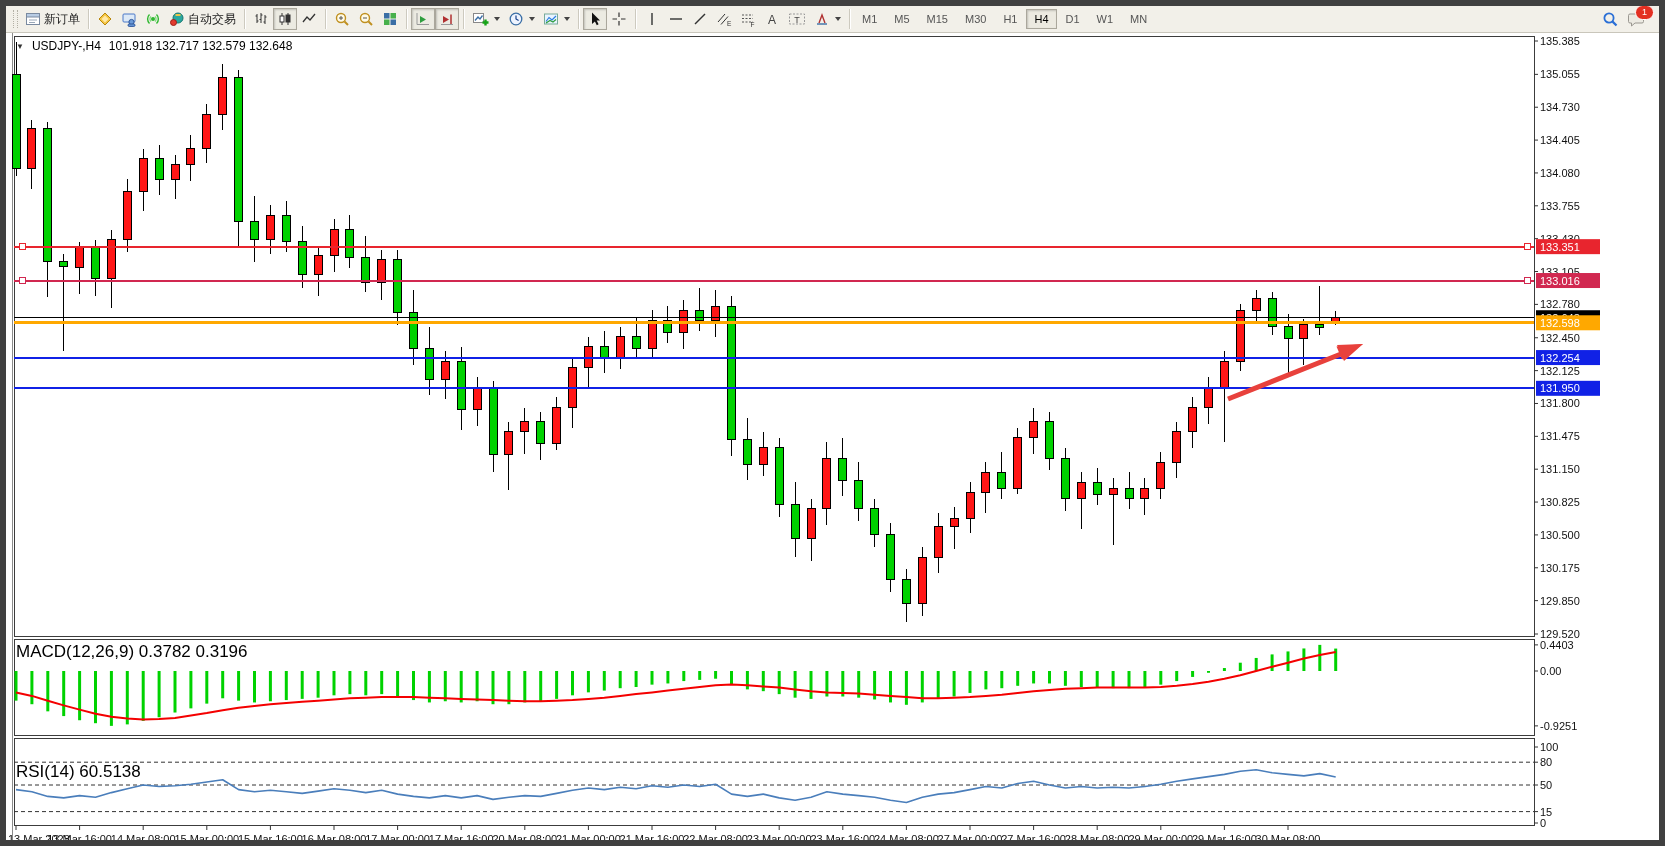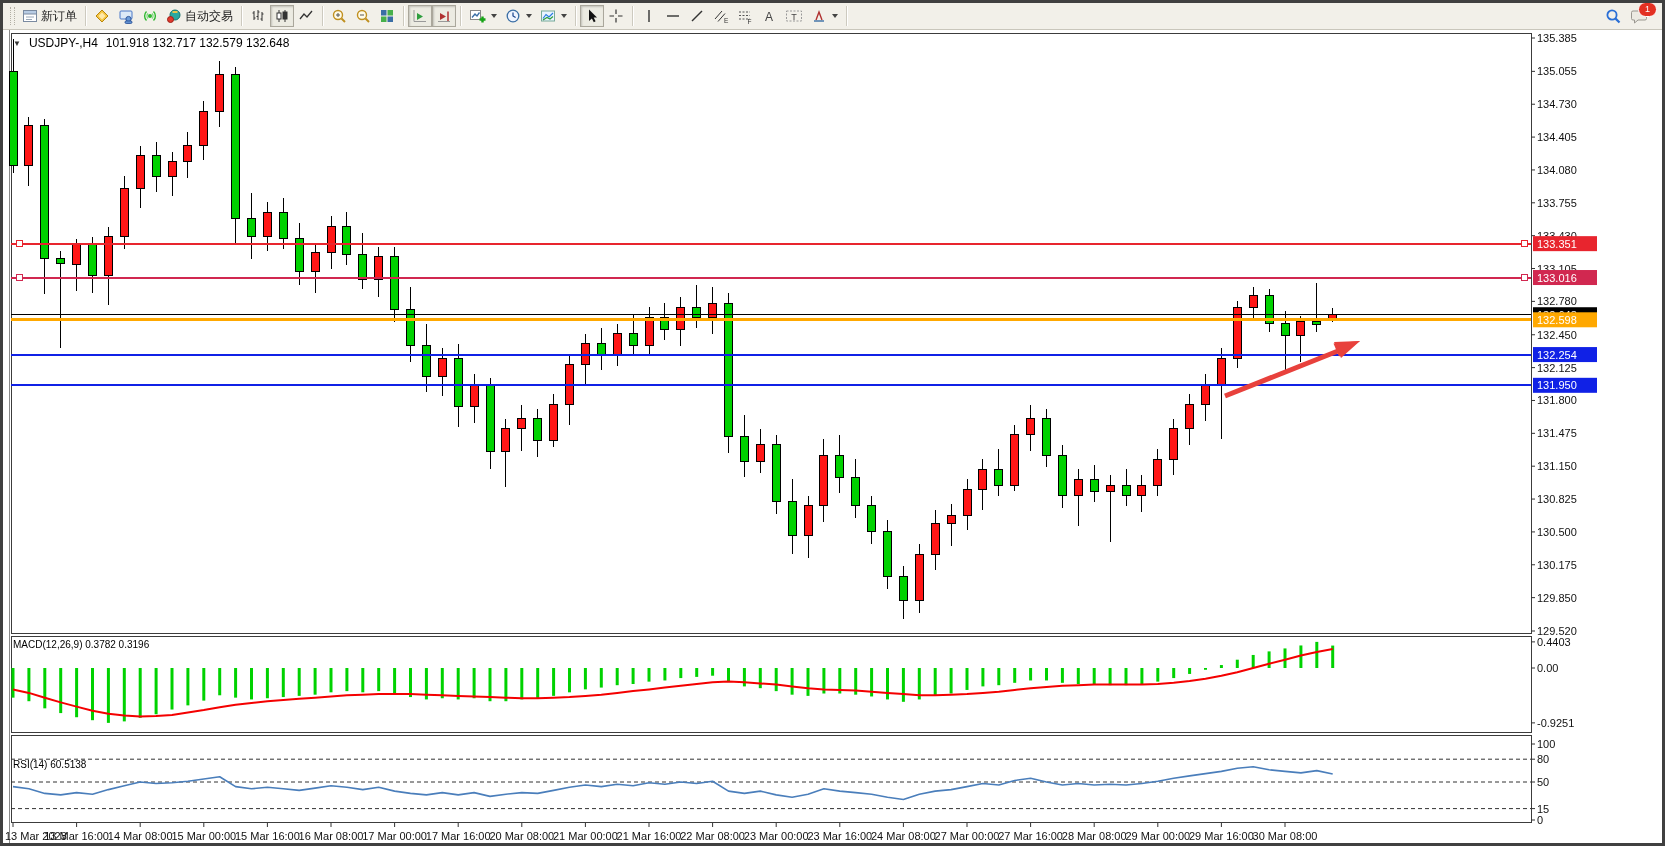--- a/index.html
+++ b/index.html
@@ -1,18 +1,18 @@
 <!DOCTYPE html>
 <html><head>
 <meta charset="utf-8">
 <style>
   html,body{margin:0;padding:0;background:#888;}
   .window{position:relative;width:1665px;height:846px;background:#f1efe8;
     font-family:"Liberation Sans","DejaVu Sans",sans-serif;overflow:hidden;
-    border:3px solid #404040;box-sizing:border-box;}
+    border:6px solid #404040;box-sizing:border-box;}
   
   .toolbar{position:absolute;top:0;left:0;right:0;height:27px;background:#f2f0e9;
     border-bottom:1px solid #c9c6bb;display:flex;align-items:center;padding:0 4px;box-sizing:border-box;}
   .tb-grip{width:3px;height:18px;margin:0 3px;border-left:1px dotted #b3b0a5;border-right:1px dotted #b3b0a5;}
   .tb-sep{width:1px;height:20px;background:#cdcabf;margin:0 4px;box-shadow:1px 0 0 #ffffff;}
   .tb-btn{height:22px;min-width:24px;display:flex;align-items:center;justify-content:center;
     gap:3px;border:1px solid transparent;background:transparent;padding:0 3px;cursor:pointer;
     font-family:inherit;font-size:12px;color:#222;}
   .tb-btn.active{border:1px solid #aaa79c;background:#ecebe2;box-shadow:inset 1px 1px 2px rgba(0,0,0,.18);}
   .tb-btn svg{display:block;}
@@ -24,21 +24,21 @@
     box-shadow:inset 1px 1px 2px rgba(0,0,0,.18);}
   .tb-spacer{flex:1;}
   .badge{position:absolute;top:-4px;right:-6px;background:#e33022;color:#fff;border-radius:8px;
     min-width:13px;height:13px;font-size:9px;line-height:13px;text-align:center;padding:0 2px;
     border:1px solid #fff;}
   
   .chart-window{position:absolute;top:27px;left:0;right:0;bottom:0;background:#fff;}
   .chart-title{position:absolute;top:6px;left:10px;font-size:12px;color:#000;display:flex;
     gap:8px;align-items:center;}
   .chart-title .dd{font-size:8px;color:#333;cursor:pointer;}
-  .ind-label{position:absolute;left:10px;font-size:10px;color:#000;}
+  .ind-label{position:absolute;left:10px;font-size:17px;color:#000;}
   #macd-lab{top:609px;}
   #rsi-lab{top:729px;}
   svg text{font-family:"Liberation Sans","DejaVu Sans",sans-serif;}
 </style>
 </head>
 <body>
 
 <div class="window">
 
   <div class="toolbar">
@@ -230,20 +230,31 @@
     <button class="tb-btn">
       <svg width="16" height="16" viewBox="0 0 16 16">
           <path d="M5 12l3-8 3 8" stroke="#b03030" fill="none" stroke-width="1.4"></path>
           <path d="M3 13h10" stroke="#3a6ea5" stroke-width="1.4"></path>
         </svg>
       <span class="caret"></span>
     </button>
 
     <div class="tb-sep"></div>
 
+    <div id="tf-bar" style="display:flex;align-items:center;gap:1px;">
+        <button class="tf-btn">M1</button>
+        <button class="tf-btn">M5</button>
+        <button class="tf-btn">M15</button>
+        <button class="tf-btn">M30</button>
+        <button class="tf-btn">H1</button>
+        <button class="tf-btn active">H4</button>
+        <button class="tf-btn">D1</button>
+        <button class="tf-btn">W1</button>
+        <button class="tf-btn">MN</button>
+      </div>
 
     <div class="tb-spacer"></div>
 
     <button class="tb-btn">
       <svg width="17" height="17" viewBox="0 0 17 17">
           <circle cx="7" cy="7" r="4.6" fill="none" stroke="#2a6fd6" stroke-width="1.8"></circle>
           <line x1="10.6" y1="10.6" x2="14.5" y2="14.5" stroke="#2a6fd6" stroke-width="2.2"></line>
         </svg>
     </button>
     <button class="tb-btn" style="position:relative;margin-right:6px;">

